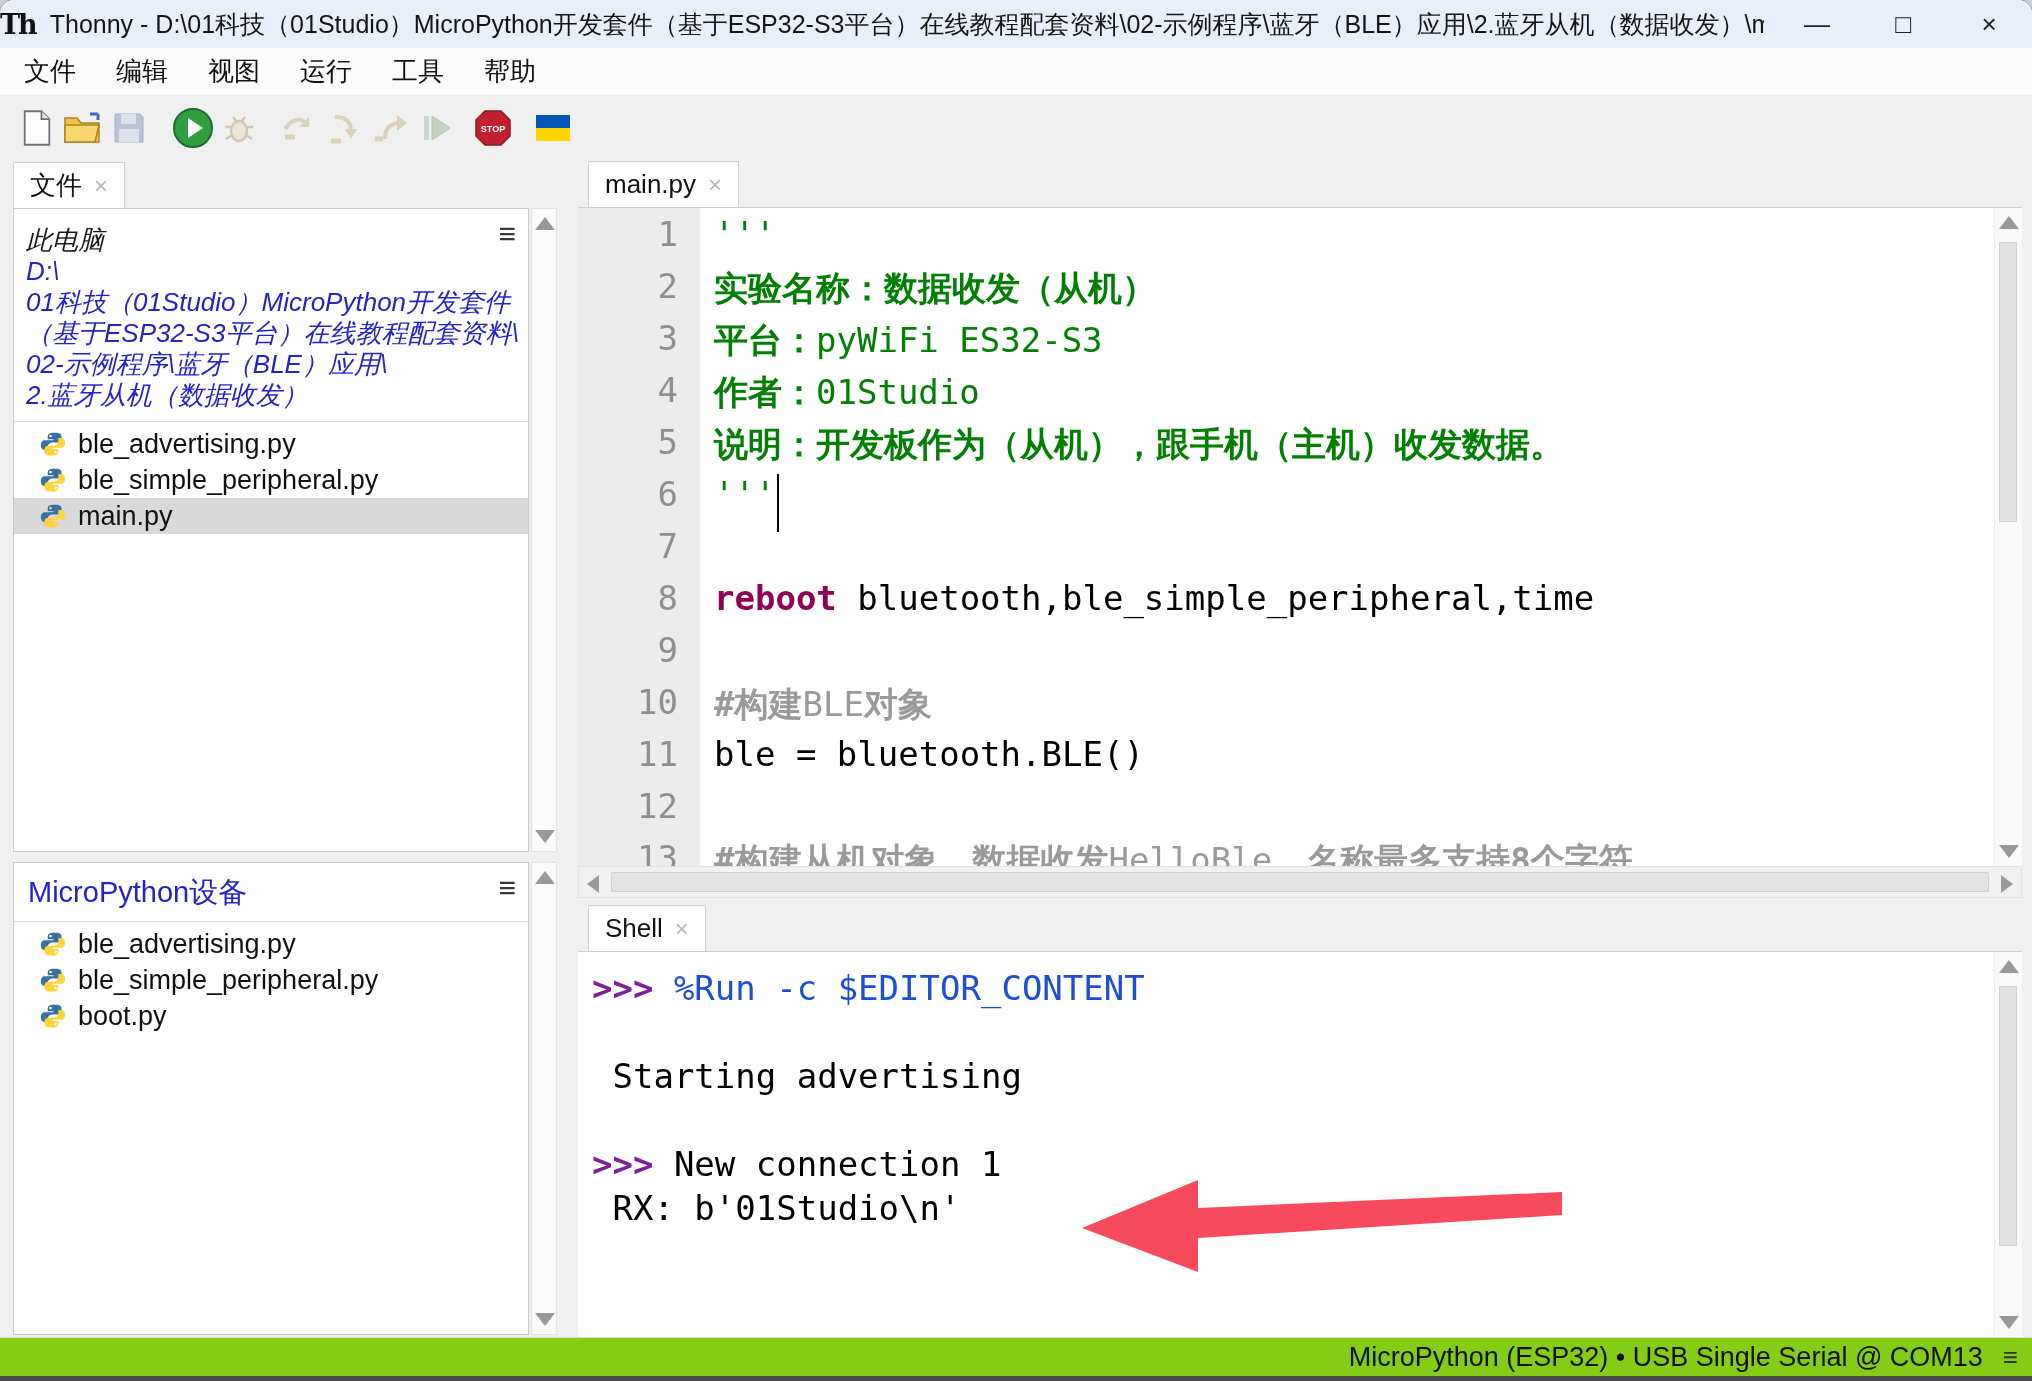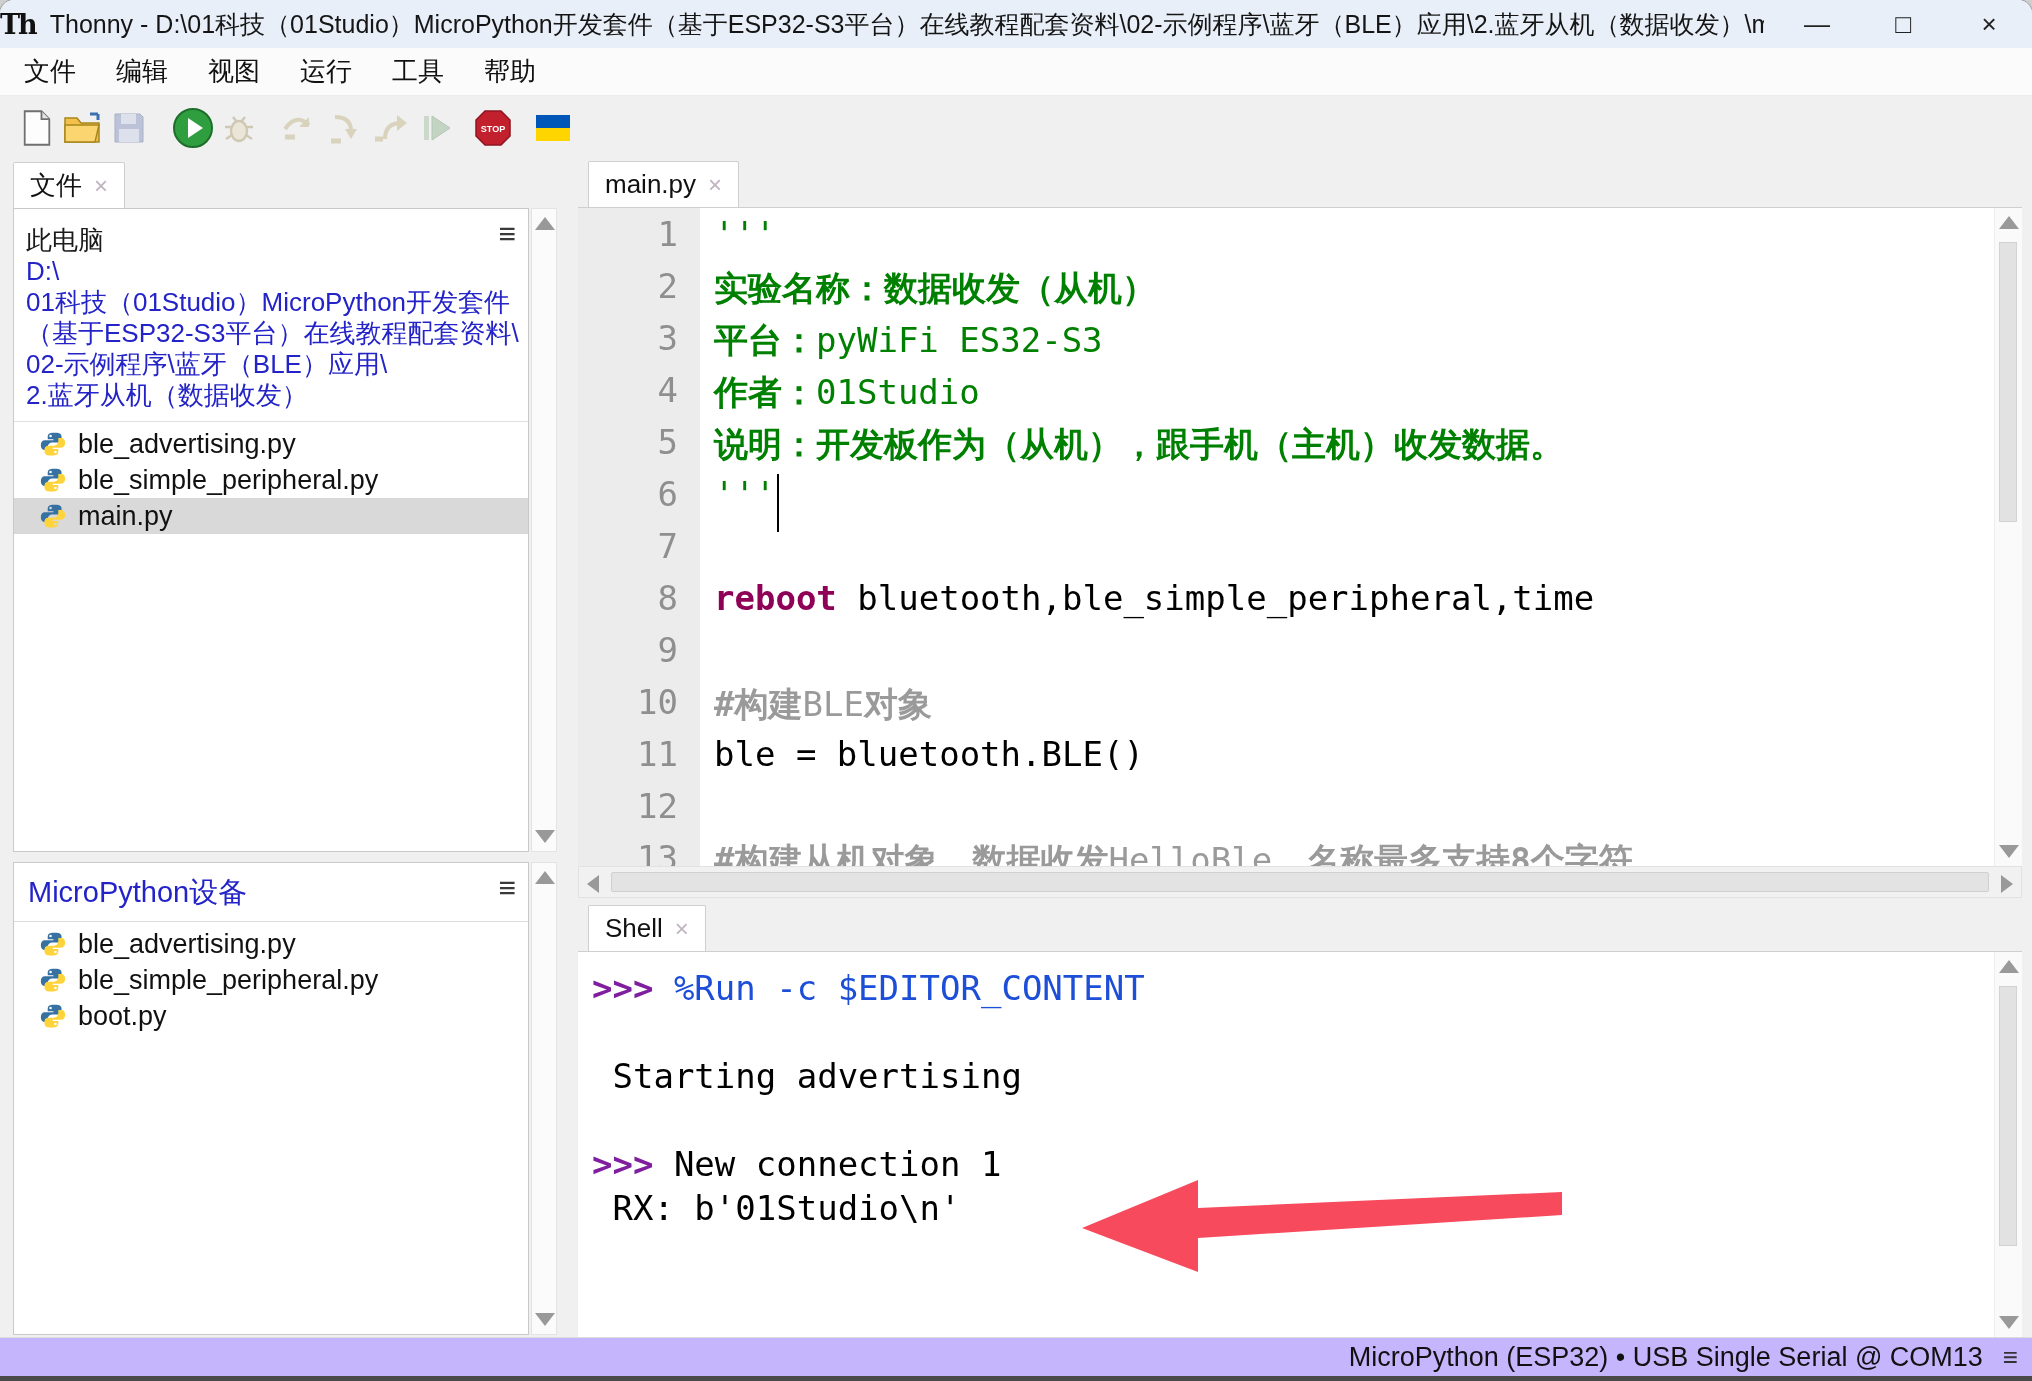--- a/index.html
+++ b/index.html
@@ -41,21 +41,21 @@
   .arr-down { width:0; height:0; border-left:10px solid transparent; border-right:10px solid transparent;
               border-top:13px solid #999; }
   .scrollcol { position:absolute; width:26px; background:#fbfbfb; border:1px solid #e3e3e3; }
   .scrollcol .arr-up { position:absolute; top:8px; left:3px; }
   .scrollcol .arr-down { position:absolute; bottom:8px; left:3px; }
 
   
   .files-tabrow { position:absolute; left:13px; top:162px; height:46px; }
   .files-body { position:absolute; left:13px; top:208px; width:516px; height:644px;
                 background:#fff; border:1px solid #c9c9c9; overflow:hidden; }
-  .tree { padding:16px 0 4px 12px; font-size:26px; line-height:31px; color:#2323c8; }
+  .tree { padding:16px 0 4px 12px; font-size:26px; line-height:31px; color:#2323c8;font-style:italic; }
   .tree-line { white-space:nowrap; }
   .tree-root { color:#1a1a1a; }
   .tree-divider { border-bottom:1px solid #e0e0e0; margin-top:6px; }
   .file-list { padding-top:4px; }
   .file-row { height:36px; display:flex; align-items:center; gap:12px; padding-left:26px;
               font-size:27px; color:#111; white-space:nowrap; }
   .file-row.selected { background:#d9d9d9; }
   .scroll-files { left:531px; top:208px; height:644px; }
   .device-body { position:absolute; left:13px; top:862px; width:516px; height:473px;
                  background:#fff; border:1px solid #c9c9c9; overflow:hidden; }
@@ -108,21 +108,21 @@
   .sline { height:44px; white-space:pre; }
   .seg-prompt { color:#7f1f9f; font-weight:700; }
   .seg-muted  { color:#1d4ed8; }
   .seg-out    { color:#000; }
   .shell-vscroll { position:absolute; right:0; top:0; width:28px; height:100%; background:#fafafa;
                    border-left:1px solid #eee; }
 
   .annotation-arrow { position:absolute; left:1080px; top:1168px; z-index:5; }
 
   
-  .statusbar { position:absolute; left:0; top:1337px; width:100%; height:39px; background:#c4b5fd;
+  .statusbar { position:absolute; left:0; top:1337px; width:100%; height:39px; background:#84cc16;
                border-top:1px solid #dcdcdc; display:flex; align-items:center; justify-content:flex-end;
                gap:20px; padding-right:14px; font-size:27px; color:#111; }
   .status-menu { font-size:26px; color:#333; }
   .bottom-edge { position:absolute; left:0; bottom:0; width:100%; height:5px; background:#4a4a4a; }
 </style>
 </head>
 <body>
 
 <div class="window">
 

